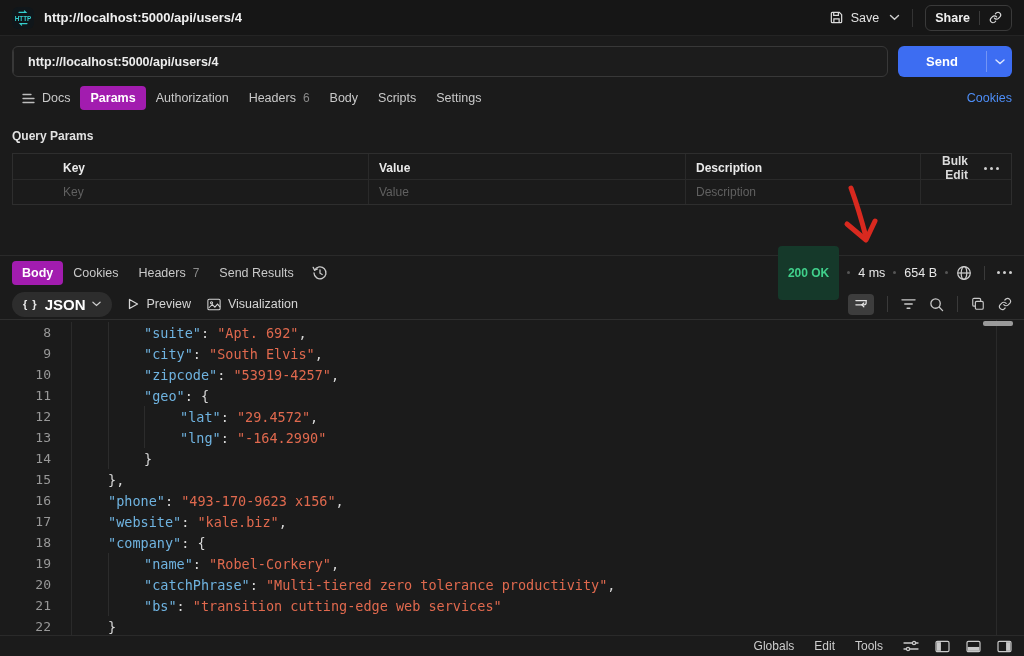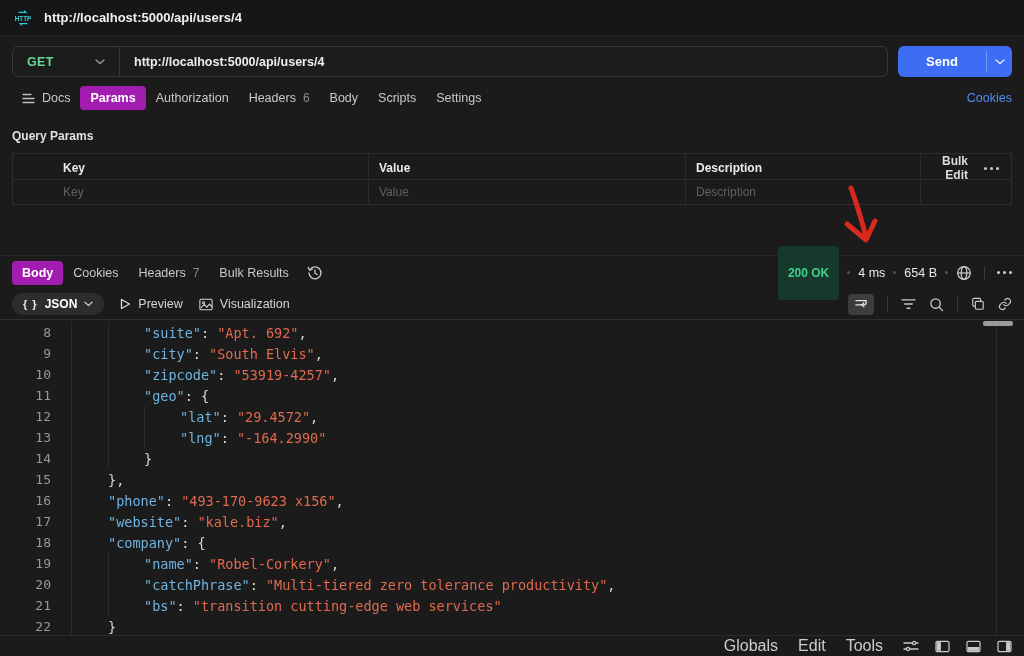--- a/index.html
+++ b/index.html
@@ -63,21 +63,21 @@
   .history-icon { margin-left:8px; cursor:pointer; }
   .resp-meta { margin-left:auto; display:flex; align-items:center; }
   .status-badge { background:#15392a; color:#40d08b; font-weight:bold; font-size:12px; padding:20px 10px; border-radius:4px; cursor:pointer; }
   .meta-dot { width:3px; height:3px; border-radius:50%; background:#555; margin:0 8px; }
   .meta-text { font-size:12.5px; color:#e8e8e8; }
   .meta-div { width:1px; height:14px; background:#3a3a3a; margin:0 12px 0 12px; }
 
   .view-toolbar { height:30px; display:flex; align-items:center; padding:0 12px; gap:16px; }
   .json-pill { background:#2d2d2d; border-radius:14px; padding:4px 11px; display:flex; align-items:center; gap:7px; cursor:pointer; }
   .braces { font-weight:bold; font-size:11px; color:#e8e8e8; letter-spacing:1px; }
-  .json-label { font-weight:bold; font-size:12px; color:#ffffff;text-align:center; }
+  .json-label { font-weight:bold; font-size:15px; color:#ffffff;text-align:center; }
   .view-item { display:flex; align-items:center; gap:7px; color:#d5d5d5; font-size:12.5px; cursor:pointer; }
   .vt-right { margin-left:auto; display:flex; align-items:center; gap:13px; }
   .wrap-btn { background:#3d3d3d; border-radius:4px; width:26px; height:21px; display:grid; place-items:center; cursor:pointer; }
   .icon-btn { cursor:pointer; display:grid; place-items:center; }
   .vt-div { width:1px; height:16px; background:#3a3a3a; }
 
   
   .code-area { position:absolute; left:0; right:0; top:63px; bottom:0; border-top:1px solid #2f2f2f; padding-top:2px; overflow:hidden; font-family:"DejaVu Sans Mono", monospace; }
   .code-line { display:flex; height:21px; align-items:center; }
   .gutter { width:72px; flex:none; display:flex; justify-content:flex-end; padding-right:20px; color:#989898; font-size:13px; border-right:1px solid #2a2a2a; height:100%; align-items:center; }
@@ -85,47 +85,68 @@
   .ind { width:36px; flex:none; height:100%; border-left:1px solid #2c2c2c; }
   .ind.first { border-left:none; }
   .tk-k { color:#6fb3e0; }
   .tk-s { color:#e0694e; }
   .tk-p { color:#d8d8d8; }
   .scroll-track { position:absolute; top:0; bottom:0; right:27px; width:1px; background:#2a2a2a; }
   .scroll-thumb { position:absolute; top:1px; right:11px; width:30px; height:5px; border-radius:2px; background:#9a9a9a; cursor:pointer; }
 
   
   .status-bar { position:absolute; left:0; right:0; bottom:0; height:21px; border-top:1px solid #2a2a2a; background:#1b1b1b; display:flex; align-items:center; justify-content:flex-end; padding:0 12px; gap:20px; }
-  .sb-item { font-size:16px; color:#cdcdcd; cursor:pointer; }
+  .sb-item { font-size:12px; color:#cdcdcd; cursor:pointer; }
   .sb-icons { display:flex; align-items:center; gap:16px; }
 
   
   .annotation-arrow { position:absolute; left:836px; top:182px; pointer-events:none; }
 </style>
 </head>
 <body>
 
 <div class="titlebar">
   <div class="http-badge">
     <svg width="22" height="22" viewBox="0 0 22 22">
       <text x="11" y="13.5" text-anchor="middle" font-size="6.4" font-weight="bold" fill="#35d0cf" font-family="Liberation Sans, sans-serif">HTTP</text>
       <path d="M7 5.4h7l-1.6-1.6 M15 16.6H8l1.6 1.6" stroke="#35d0cf" stroke-width="1.1" fill="none" stroke-linecap="round"></path>
     </svg>
   </div>
   <div class="win-title">http://localhost:5000/api/users/4</div>
+  <div class="titlebar-right">
+    <div class="save-group">
+      <span>
+        <svg width="15" height="15" viewBox="0 0 16 16" fill="none" stroke="#dcdcdc" stroke-width="1.3">
+          <path d="M2.5 3.5a1 1 0 0 1 1-1h7.5l2.5 2.5v7.5a1 1 0 0 1-1 1h-9a1 1 0 0 1-1-1z"></path>
+          <path d="M5 2.8v3h5v-3 M5.2 13.3V9.5h5.6v3.8"></path>
+        </svg>
+      </span>
+      <span class="save-label">Save</span>
+    </div>
+    <span class="save-chevron">
+      <svg width="11" height="7" viewBox="0 0 11 7" fill="none" stroke="#cfcfcf" stroke-width="1.4" stroke-linecap="round">
+          <path d="M1.5 1.5l4 3.7 4-3.7"></path>
+        </svg>
+    </span>
+    <div class="tb-div"></div>
+    <div class="share-btn">
+      <span class="share-label">Share</span>
+      <span class="share-div"></span>
+      <span>
+        <svg width="13" height="13" viewBox="0 0 24 24" fill="none" stroke="#dcdcdc" stroke-width="2.2" stroke-linecap="round">
+          <path d="M10 13a5 5 0 0 0 7.5.5l3-3a5 5 0 0 0-7-7l-1.7 1.7"></path>
+          <path d="M14 11a5 5 0 0 0-7.5-.5l-3 3a5 5 0 0 0 7 7l1.7-1.7"></path>
+        </svg>
+      </span>
+    </div>
+  </div>
 </div>
 
 <div class="request-row">
   <div class="url-box">
-    <div class="method-select">
-      <span class="method-label">GET</span>
-      <svg width="10" height="6" viewBox="0 0 10 6" fill="none" stroke="#9a9a9a" stroke-width="1.3" stroke-linecap="round">
-          <path d="M1 1l4 3.6L9 1"></path>
-        </svg>
-    </div>
     <div class="url-div"></div>
     <div class="url-input">http://localhost:5000/api/users/4</div>
   </div>
   <div class="send-btn">
     <div class="send-main">Send</div>
     <div class="send-div"></div>
     <div class="send-caret">
       <svg width="10" height="6" viewBox="0 0 10 6" fill="none" stroke="#dce6ff" stroke-width="1.4" stroke-linecap="round">
           <path d="M1 1l4 3.6L9 1"></path>
         </svg>
@@ -198,21 +219,21 @@
         <span>Body</span>
       </div>
     <div class="tab">
         <span>Cookies</span>
       </div>
     <div class="tab">
       <span>Headers</span>
       <span class="count">7</span>
     </div>
     <div class="tab">
-        <span>Bulk Results</span>
+        <span>Send Results</span>
       </div>
     <span class="history-icon">
       <svg width="16" height="16" viewBox="0 0 16 16" fill="none" stroke="#c9c9c9" stroke-width="1.3" stroke-linecap="round">
         <path d="M2.6 5.2A6 6 0 1 1 2 8"></path>
         <path d="M1.2 2.4l1.4 2.8 2.9-1.2"></path>
         <path d="M8 5v3.2l2.2 1.3"></path>
       </svg>
     </span>
     <div class="resp-meta">
       <span class="status-badge">200 OK</span>

